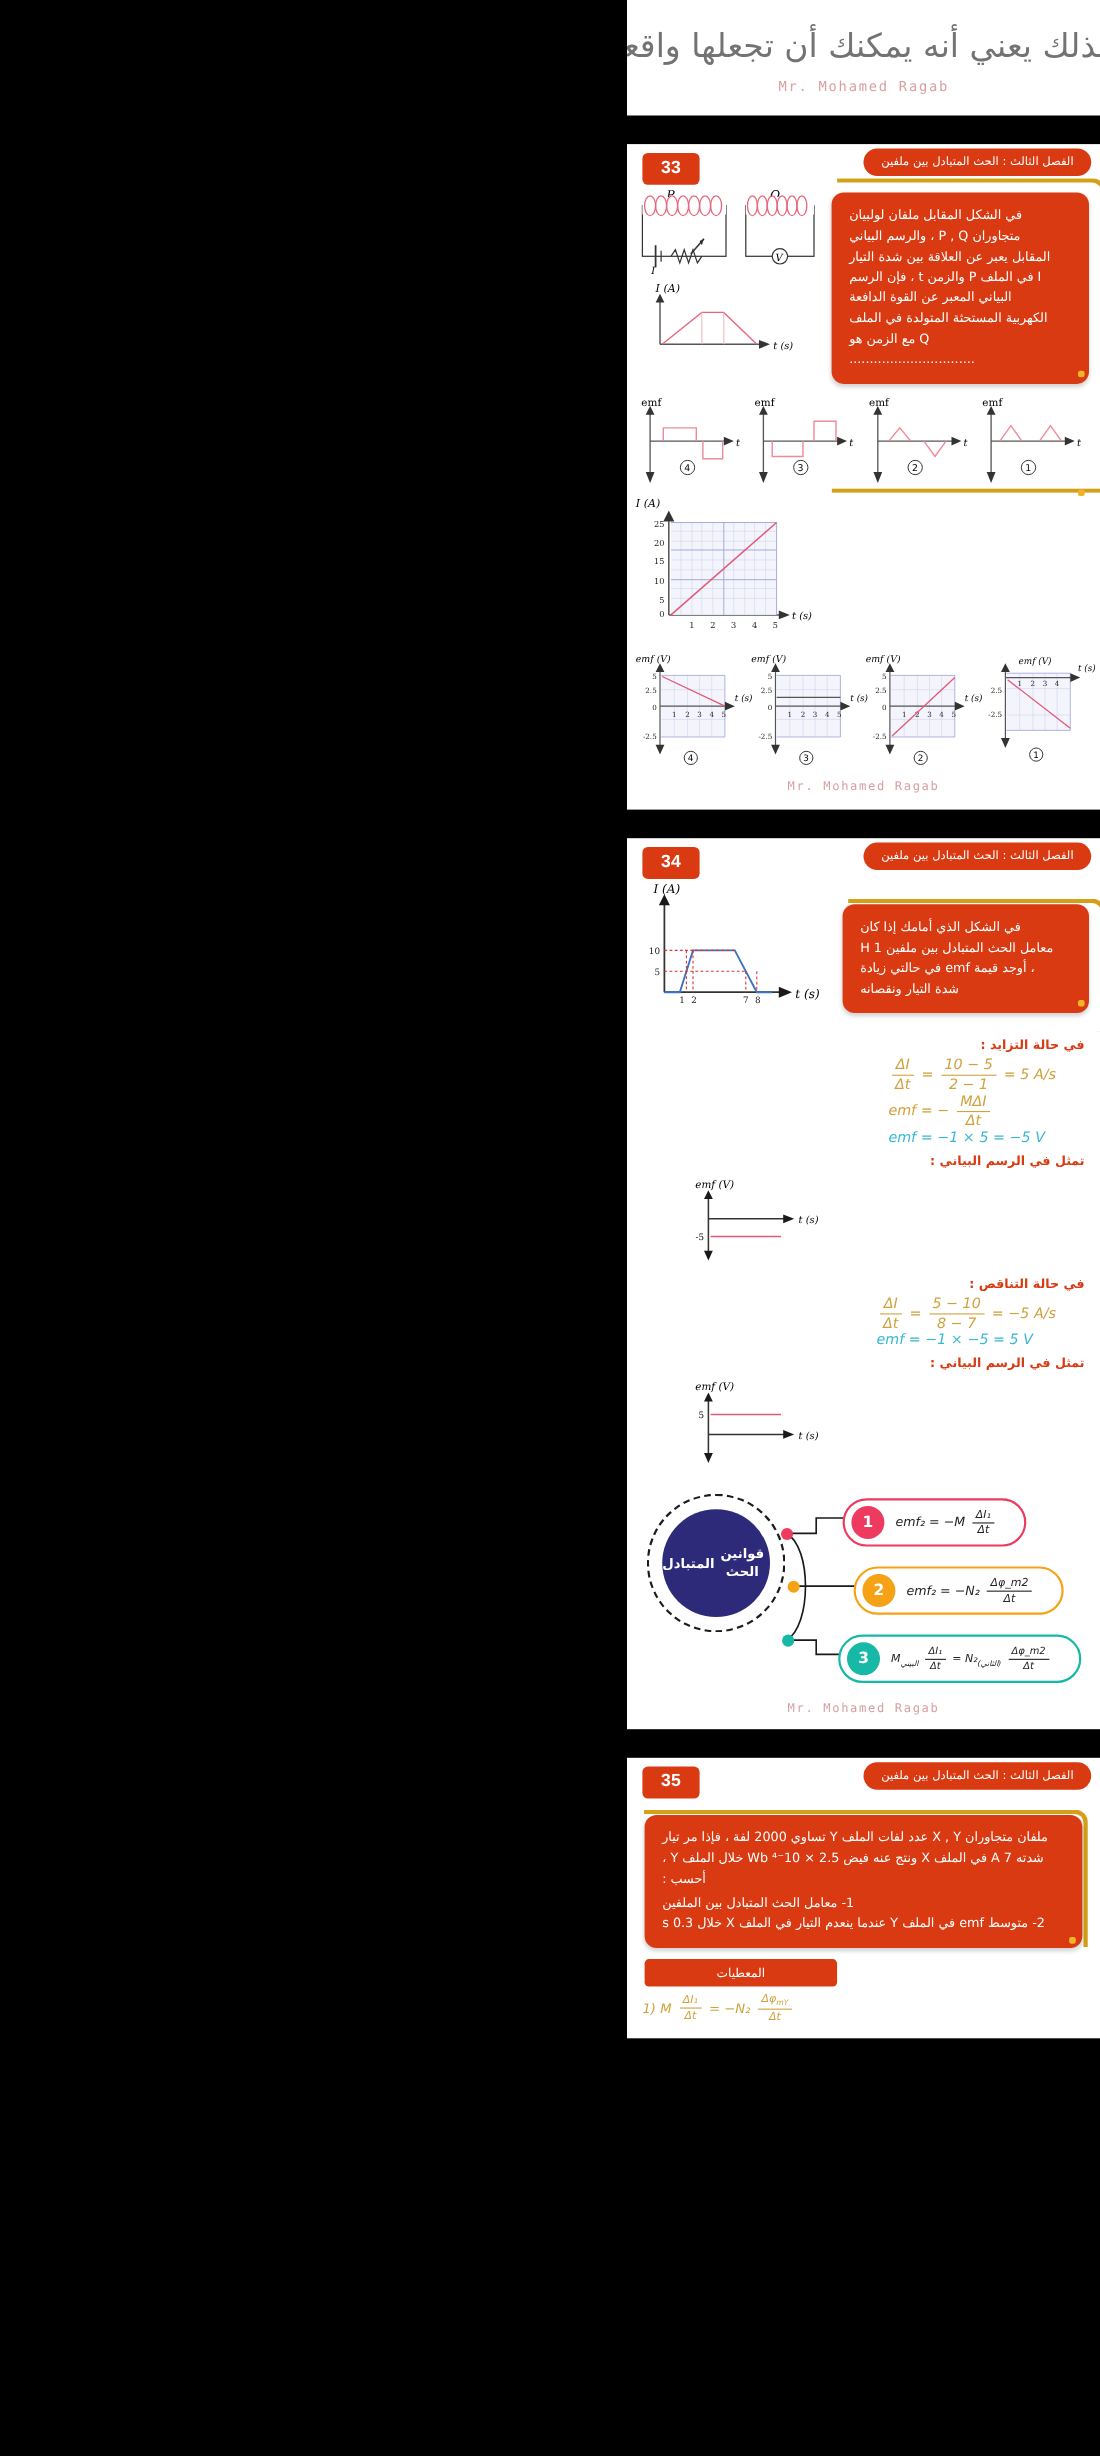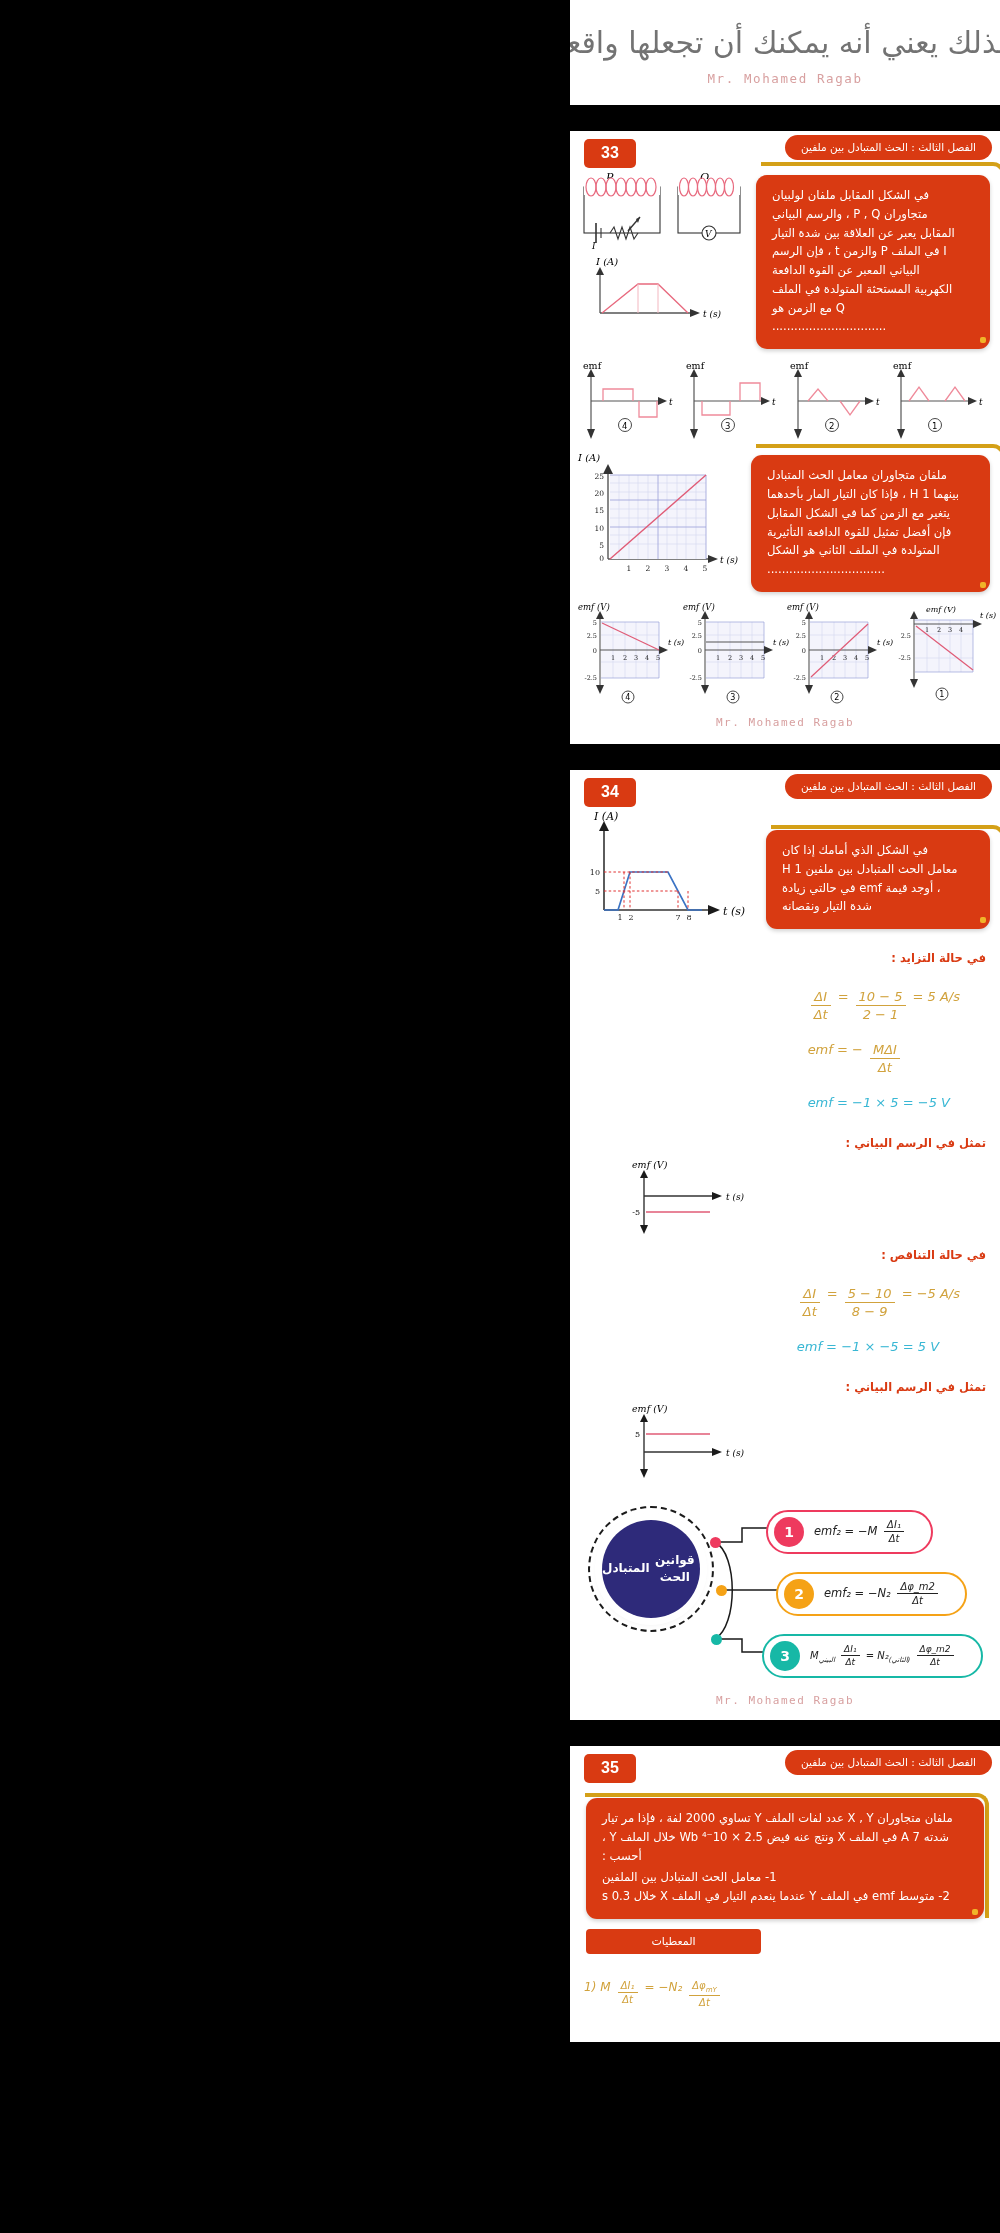--- a/index.html
+++ b/index.html
@@ -125,21 +125,21 @@
   }
   .eq-gold { color: #d1a23c; font-style: italic; direction: ltr; text-align: left;}
   .eq-cyan { color: #39b7d4; font-style: italic; direction: ltr; text-align: left;}
   .frac {
     display: inline-flex; flex-direction: column;
     vertical-align: middle; text-align: center;
     margin: 0 3px;
   }
   .frac .num { border-bottom: 1.2px solid currentColor; padding: 0 3px 1px; }
   .frac .den { padding: 1px 3px 0; }
-  .eq-line { font-size: 13px; margin: 20px 0; display: flex; gap: 4px; }
+  .eq-line { font-size: 13px; margin: 0 0; display: flex; align-items: center; gap: 4px; }
 
   
   .mindmap { position: relative; height: 200px; }
   .mm-center {
     position: absolute; left: 32px; top: 36px;
     width: 98px; height: 98px; border-radius: 50%;
     background: #2e2a7a; color: #fff;
     display: flex; flex-direction: row; align-items: center; justify-content: center;
     font-size: 12px; font-weight: 700; line-height: 1.45; direction: rtl;
     box-shadow: 0 0 0 7px #fff, 0 2px 8px rgba(0,0,0,.25);
@@ -311,21 +311,20 @@
           <polyline points="54,42 64,28 74,42" fill="none" stroke="#ef8a9a" stroke-width="1.3"></polyline>
           <circle cx="44" cy="66" r="6.5" fill="none" stroke="#333" stroke-width="0.9"></circle>
           <text x="41" y="69.5" font-size="8.5" font-family="DejaVu Sans, sans-serif">1</text>
         </svg>
       </div>
     </div>
 
     <div class="fig-row" style="padding:6px 0 0 0;">
       <div style="width:255px; position:relative; padding:6px 10px 0 6px;">
         <div class="qbox-frame"></div>
-        <div class="qbox">ملفان متجاوران معامل الحث المتبادل بينهما 1 H ، فإذا كان التيار المار بأحدهما يتغير مع الزمن كما في الشكل المقابل فإن أفضل تمثيل للقوة الدافعة التأثيرية المتولدة في الملف الثاني هو الشكل ................................</div>
         <div style="position:absolute; right:14px; bottom:4px; width:6px;height:6px;border-radius:2px;background:#f0b429;"></div>
       </div>
       <div style="width:175px; direction:ltr;">
         <svg width="175" height="135" viewBox="0 0 175 135">
           <text x="8" y="12" font-size="10" font-style="italic" font-family="DejaVu Serif, serif">I (A)</text>
           <line x1="38" y1="22" x2="38" y2="110" stroke="#555" stroke-width="1.4"></line>
           <polygon points="38,15 33,25 43,25" fill="#333"></polygon>
           <line x1="38" y1="110" x2="140" y2="110" stroke="#555" stroke-width="1.4"></line>
           <polygon points="148,110 138,106 138,114" fill="#333"></polygon>
           <text x="150" y="114" font-size="9" font-style="italic" font-family="DejaVu Serif, serif">t (s)</text>
@@ -638,21 +637,21 @@
     <div style="display:flex; direction:ltr; justify-content:flex-end; padding:0 40px 0 14px;">
       <div style="text-align:left;">
         <div class="eq-line eq-gold">
           <span class="frac">
               <span class="num">ΔI</span>
               <span class="den">Δt</span>
             </span>
           <span>=</span>
           <span class="frac">
               <span class="num">5 − 10</span>
-              <span class="den">8 − 9</span>
+              <span class="den">8 − 7</span>
             </span>
           <span>= −5 A/s</span>
         </div>
         <div class="eq-line eq-cyan">emf = −1 × −5 = 5 V</div>
       </div>
     </div>
     <div class="eq-label" style="text-align:right; padding:0 14px;">تمثل في الرسم البياني :</div>
 
     <div style="direction:ltr; padding:2px 0 0 40px;">
       <svg width="200" height="84" viewBox="0 0 200 84">

